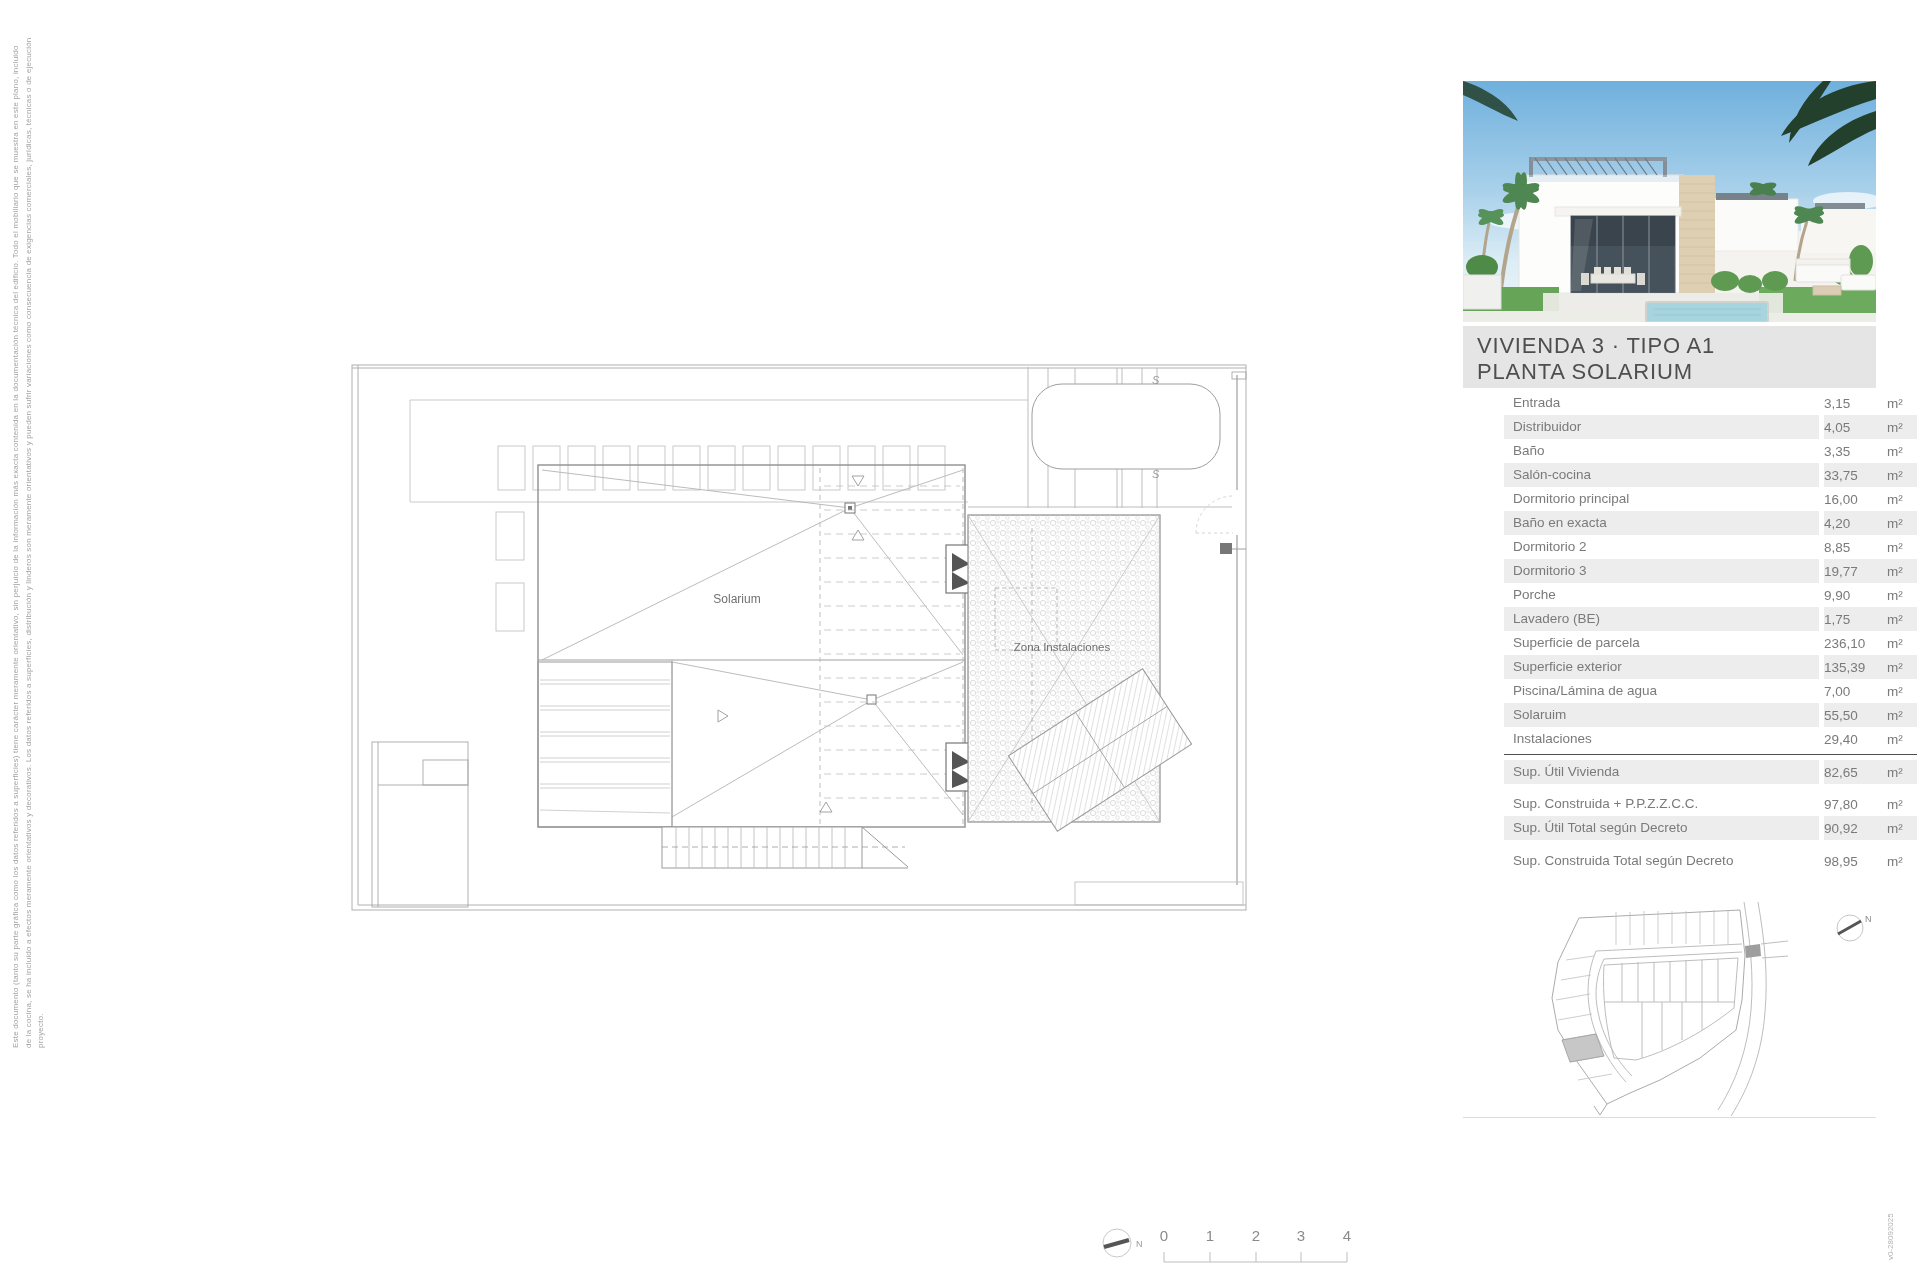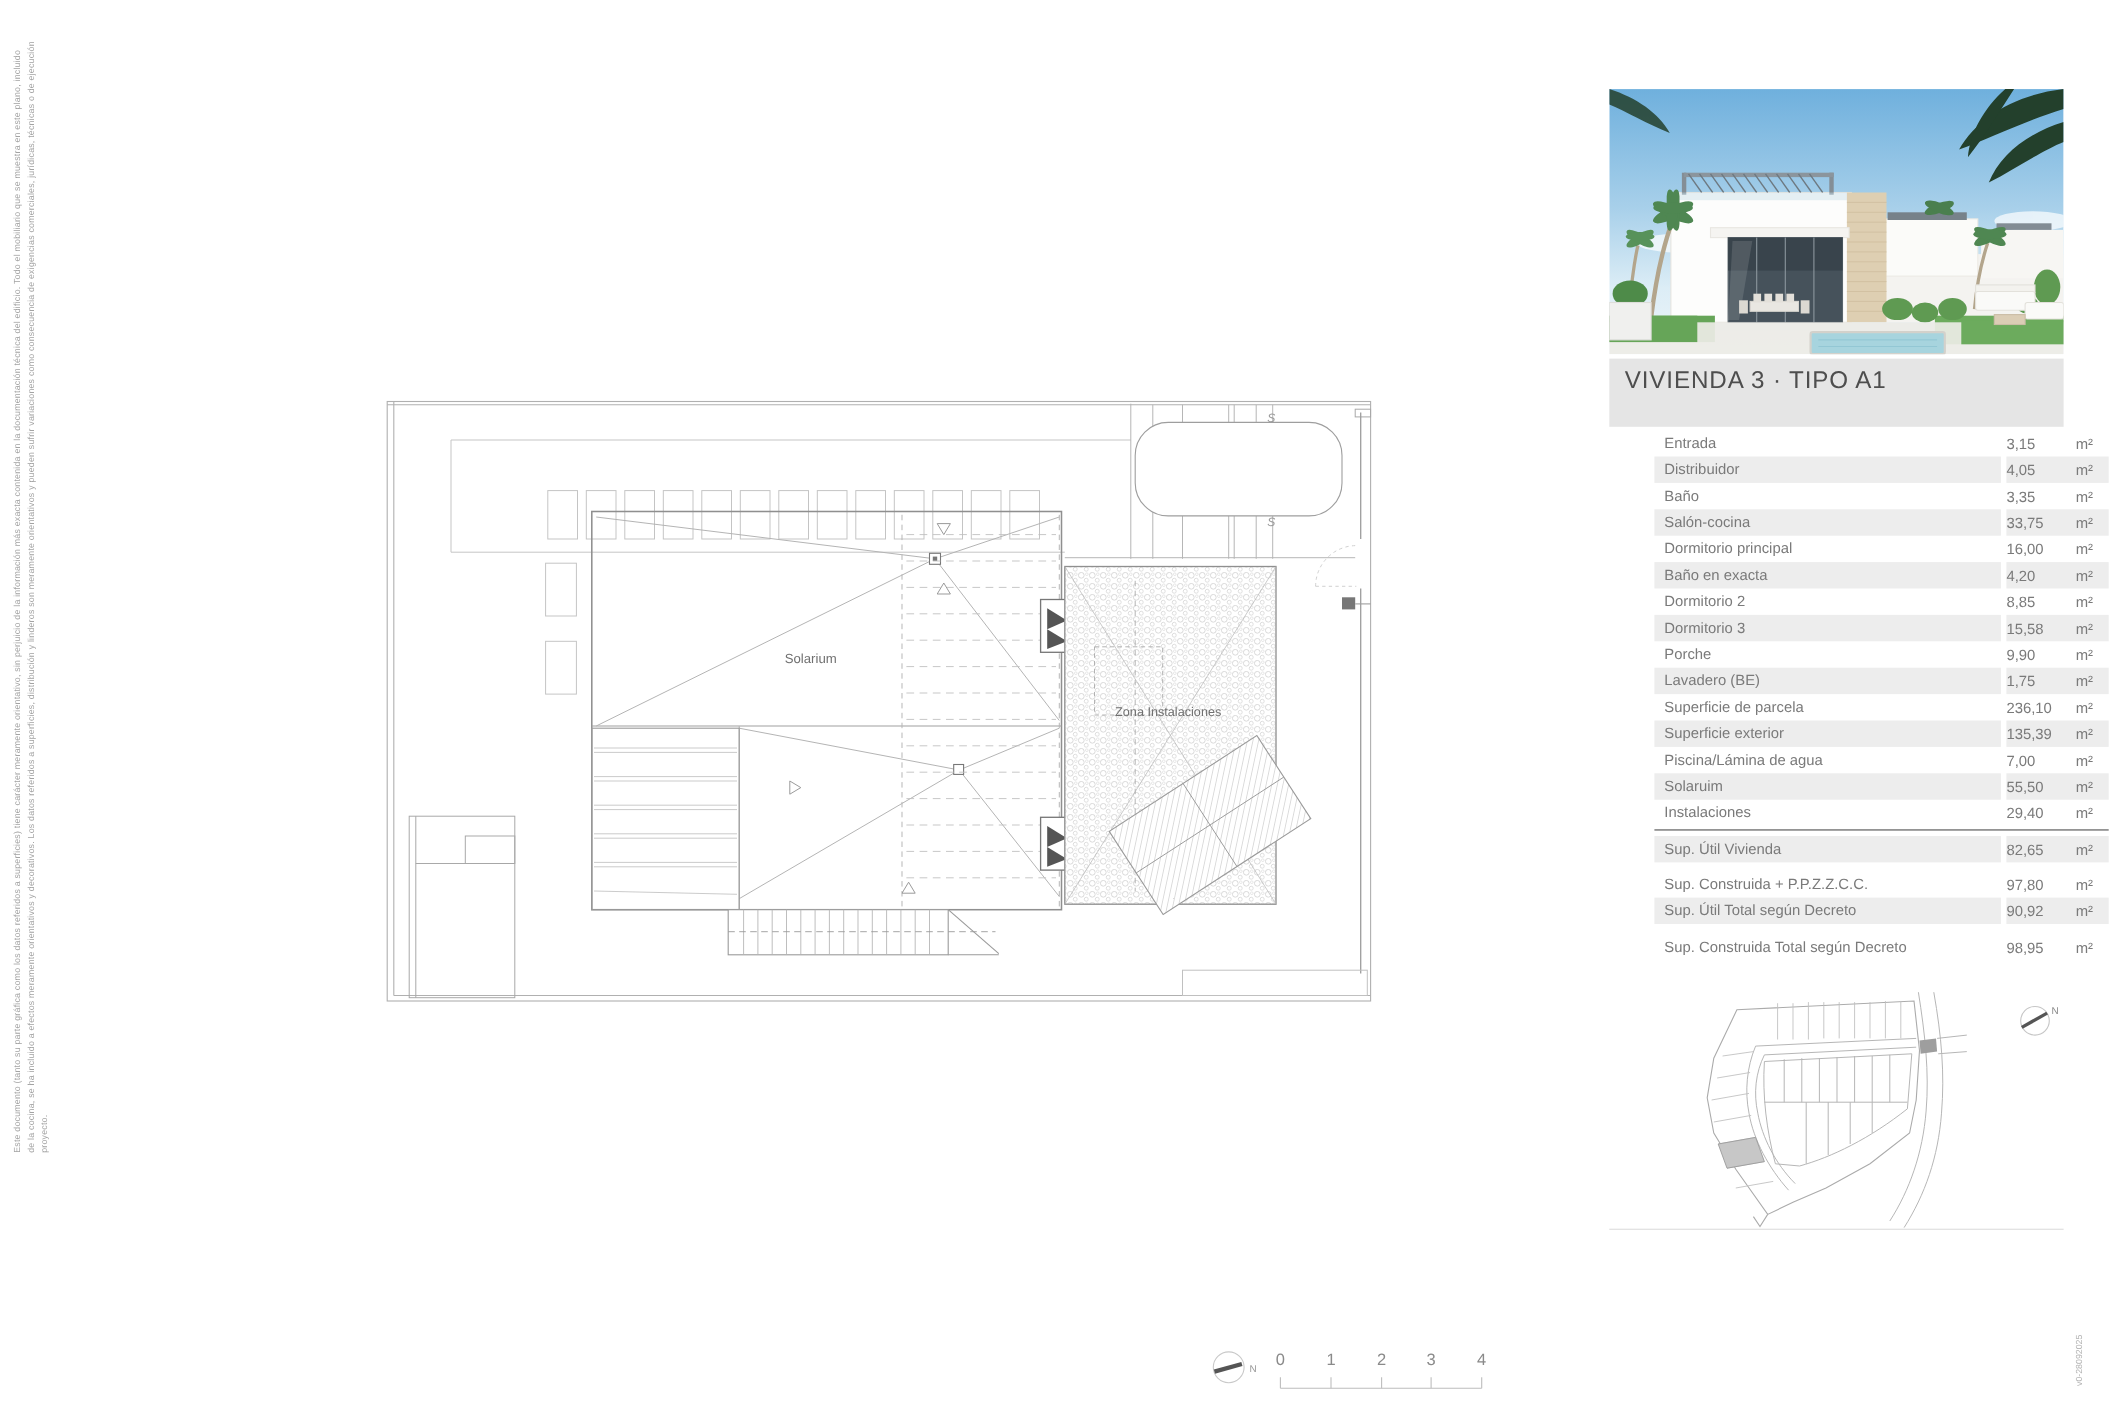--- a/index.html
+++ b/index.html
@@ -398,20 +398,21 @@
     </g>
     <rect x="183" y="221" width="122" height="20" rx="2" fill="#a7d4de" stroke="#d3d1cb" stroke-width="2"></rect>
     <g stroke="#8fc5d2" opacity=".8">
       <line x1="190" y1="228" x2="298" y2="228"></line>
         <line x1="190" y1="234" x2="298" y2="234"></line>
     </g>
   </svg>
 
   <div class="titleblock">
     <div class="t">VIVIENDA 3 · TIPO A1</div>
+    <div class="t">PLANTA SOLARIUM</div>
   </div>
 
   <div class="table">
     <div class="row">
       <div class="lbl">Entrada</div>
         <div class="sp"></div>
       <div class="val">
           <span class="num">3,15</span>
           <span class="unit">m²</span>
         </div>
@@ -461,21 +462,21 @@
         <div class="sp"></div>
       <div class="val">
           <span class="num">8,85</span>
           <span class="unit">m²</span>
         </div>
     </div>
     <div class="row g">
       <div class="lbl">Dormitorio 3</div>
         <div class="sp"></div>
       <div class="val">
-          <span class="num">15,58</span>
+          <span class="num">19,77</span>
           <span class="unit">m²</span>
         </div>
     </div>
     <div class="row">
       <div class="lbl">Porche</div>
         <div class="sp"></div>
       <div class="val">
           <span class="num">9,90</span>
           <span class="unit">m²</span>
         </div>

